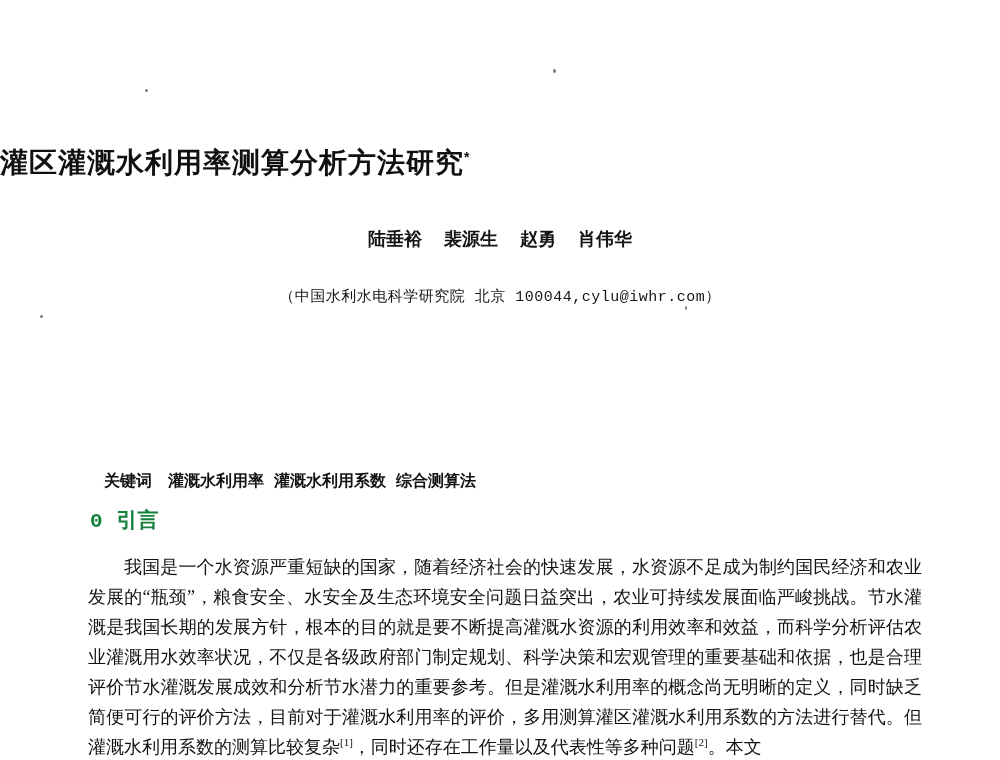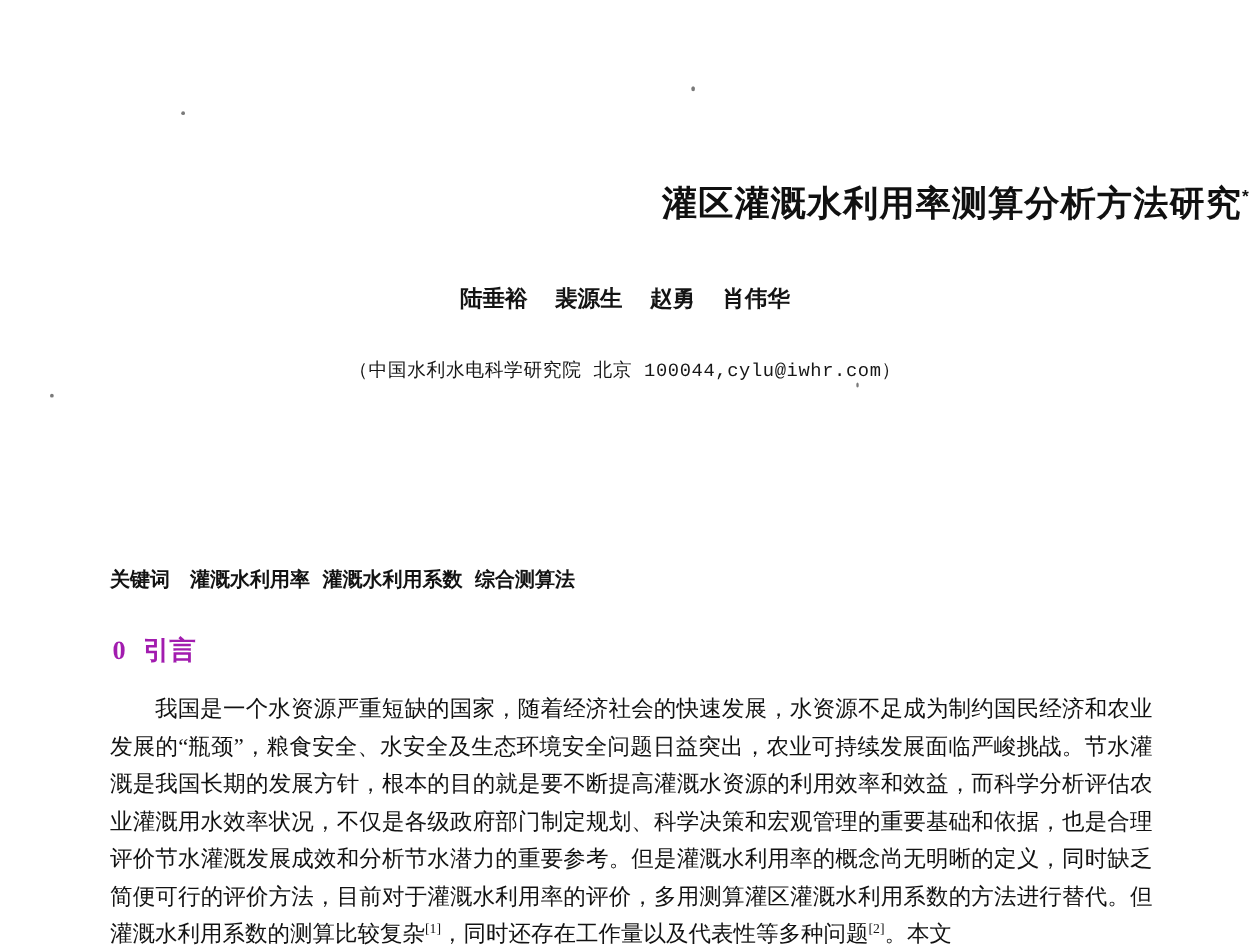--- a/index.html
+++ b/index.html
@@ -15,21 +15,21 @@
     color: #141414;
     font-family: "Liberation Serif", "DejaVu Serif", serif;
     overflow: hidden;
   }
   .title {
     position: absolute;
     top: 144px;
     left: 0;
     right: 0;
     margin: 0;
-    text-align: right;
+    text-align: left;
     font-family: "Liberation Sans", "DejaVu Sans", sans-serif;
     font-size: 28px;
     font-weight: bold;
     letter-spacing: 1px;
     color: #101010;
   }
   .title sup {
     font-size: 14px;
     vertical-align: super;
     line-height: 0;
@@ -73,43 +73,43 @@
   .abstract .label {
     font-weight: bold;
     font-family: "Liberation Sans", "DejaVu Sans", sans-serif;
     margin-right: 6px;
   }
   .keywords {
     position: absolute;
     top: 450px;
     left: 88px;
     width: 832px;
-    margin: 0;
+    margin: 16px;
     font-size: 16px;
     line-height: 30px;
     color: #121212;
   }
   .keywords .label {
     font-weight: bold;
     font-family: "Liberation Sans", "DejaVu Sans", sans-serif;
     margin-right: 16px;
   }
   .keywords .terms {
     font-weight: 600;
     word-spacing: 6px;
   }
   .section-heading {
     position: absolute;
     top: 506px;
     left: 90px;
     margin: 0;
-    font-family: Liberation Serif, serif;
+    font-family: Liberation Mono, monospace;
     font-size: 21px;
     font-weight: bold;
-    color: #a21caf;
+    color: #15803d;
   }
   .section-heading .sec-num {
     margin-right: 14px;
   }
   .intro {
     position: absolute;
     top: 552px;
     left: 88px;
     width: 834px;
     margin: 0;

